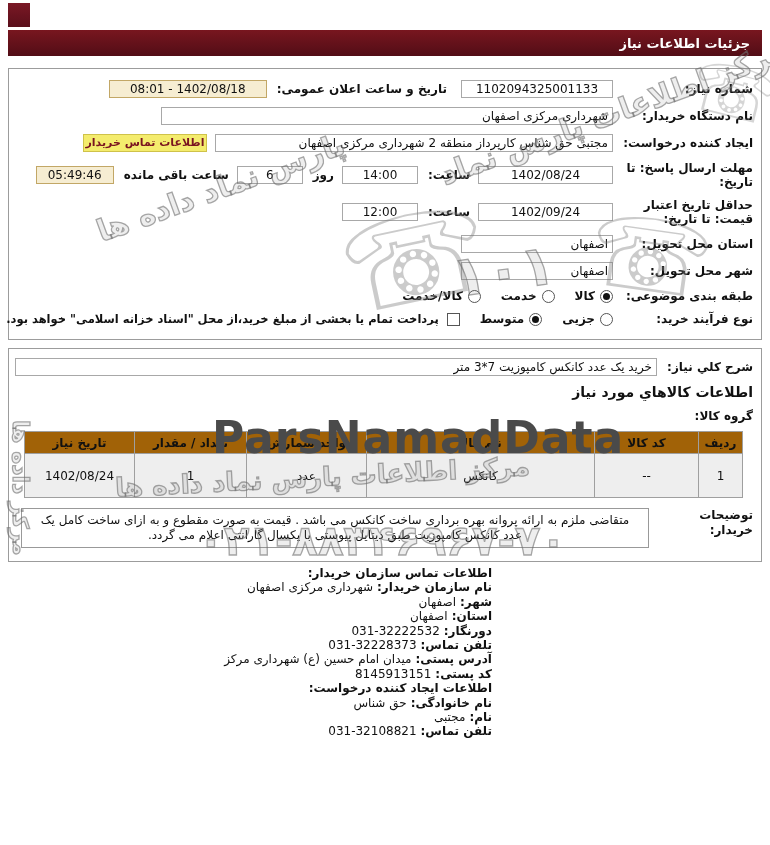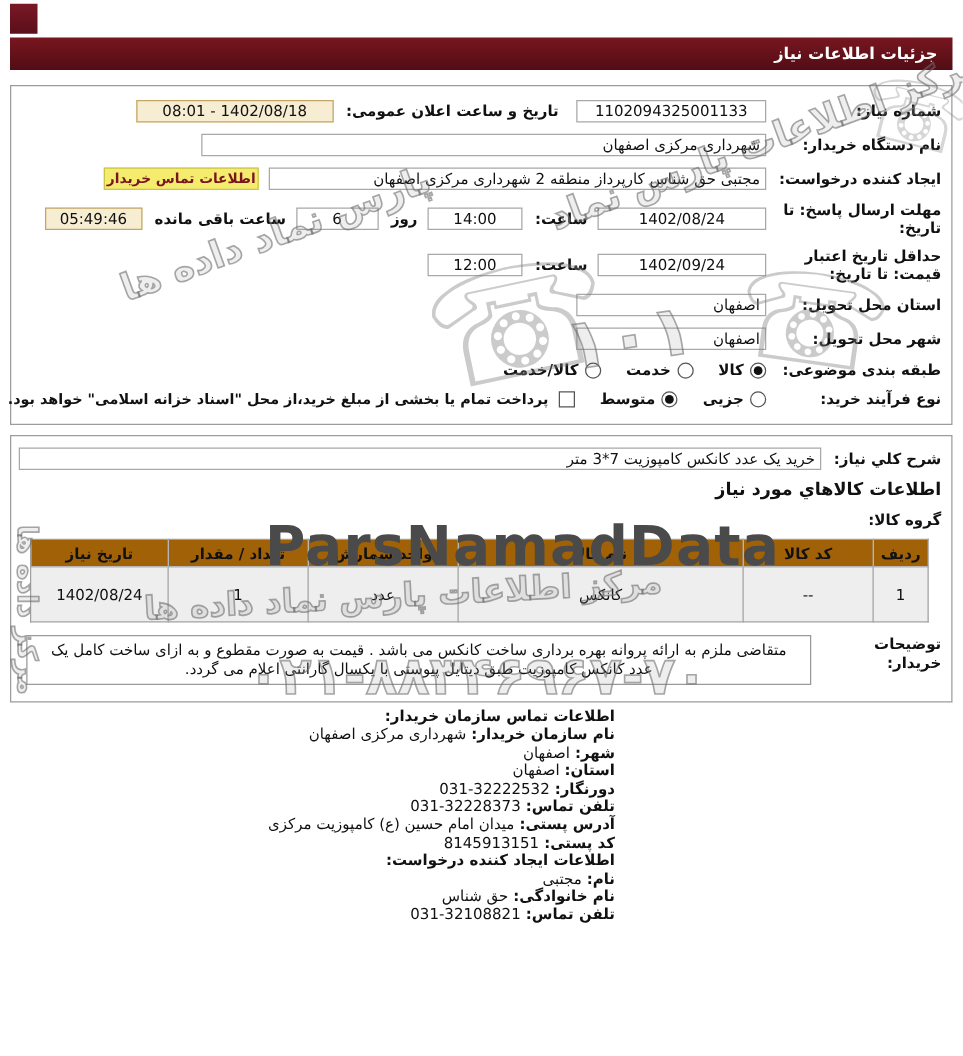--- a/index.html
+++ b/index.html
@@ -236,33 +236,33 @@
   <div class="c-line">
     <span class="lab">استان:</span><span>اصفهان</span>
   </div>
   <div class="c-line">
     <span class="lab">دورنگار:</span><span class="ltr">031-32222532</span>
   </div>
   <div class="c-line">
     <span class="lab">تلفن تماس:</span><span class="ltr">031-32228373</span>
   </div>
   <div class="c-line">
-    <span class="lab">آدرس پستی:</span><span>میدان امام حسین (ع) کامپوزیت مرکزی</span>
+    <span class="lab">آدرس پستی:</span><span>میدان امام حسین (ع) شهرداری مرکز</span>
   </div>
   <div class="c-line">
     <span class="lab">کد پستی:</span><span class="ltr">8145913151</span>
   </div>
 
   <div class="c-head">اطلاعات ایجاد کننده درخواست:</div>
 
   <div class="c-line">
+    <span class="lab">نام خانوادگی:</span><span>حق شناس</span>
+  </div>
+  <div class="c-line">
     <span class="lab">نام:</span><span>مجتبی</span>
-  </div>
-  <div class="c-line">
-    <span class="lab">نام خانوادگی:</span><span>حق شناس</span>
   </div>
   <div class="c-line">
     <span class="lab">تلفن تماس:</span><span class="ltr">031-32108821</span>
   </div>
 </div>
 
 <div class="wm wm-diag1 hollow">مرکز اطلاعات پارس نماد</div>
 <div class="wm wm-diag2 hollow">پارس نماد داده ها</div>
 <div class="wm wm-tel wm-tel1">☏</div>
 <div class="wm wm-tel wm-tel2">☏</div>

